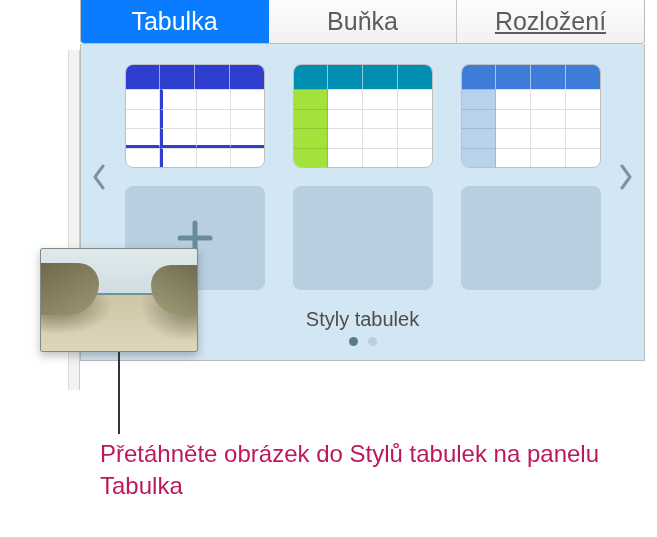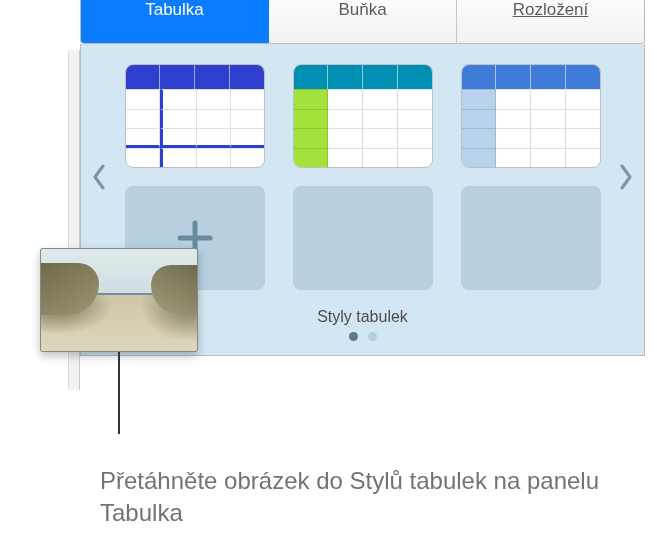--- a/index.html
+++ b/index.html
@@ -34,22 +34,23 @@
     height: 44px;
     border: 1px solid #bdbdbd;
     border-top: none;
     border-radius: 0 0 4px 4px;
     overflow: hidden;
     background: linear-gradient(#fdfdfd, #f1f1f1);
   }
   .tab {
     flex: 1 1 0;
     display: flex;
+    align-items: center;
     justify-content: center;
-    font-size: 17px;
+    font-size: 25px;
     color: #5c5c5c;
     border-right: 1px solid #c7c7c7;
     cursor: default;
   }
   .tab:last-child { border-right: none; text-decoration: underline; }
   .tab.active {
     background: #0a7cff;
     color: #fff;
     border-right: 1px solid #0a7cff;
   }
@@ -135,21 +136,21 @@
   .placeholder .plus {
     position: absolute;
     left: 50%;
     top: 50%;
     transform: translate(-50%, -50%);
     color: #6a8a9e;
   }
   
   .caption {
     text-align: center;
-    font-size: 16px;
+    font-size: 20px;
     color: #4d4d4d;
     margin-top: 2px;
   }
   .dots {
     display: flex;
     justify-content: center;
     gap: 10px;
     margin-top: 6px;
   }
   .dot {
@@ -205,22 +206,21 @@
     height: 82px;
     background: #333;
   }
   .callout-text {
     position: absolute;
     left: 100px;
     top: 438px;
     width: 510px;
     font-size: 24px;
     line-height: 1.35;
-    color: #737373;
-    margin-top: 27px;
+    color: #be185d;
   }
 </style>
 </head>
 <body>
 
 <div class="left-gutter"></div>
 
 <div class="panel-wrap">
 
   <div class="tabs">

